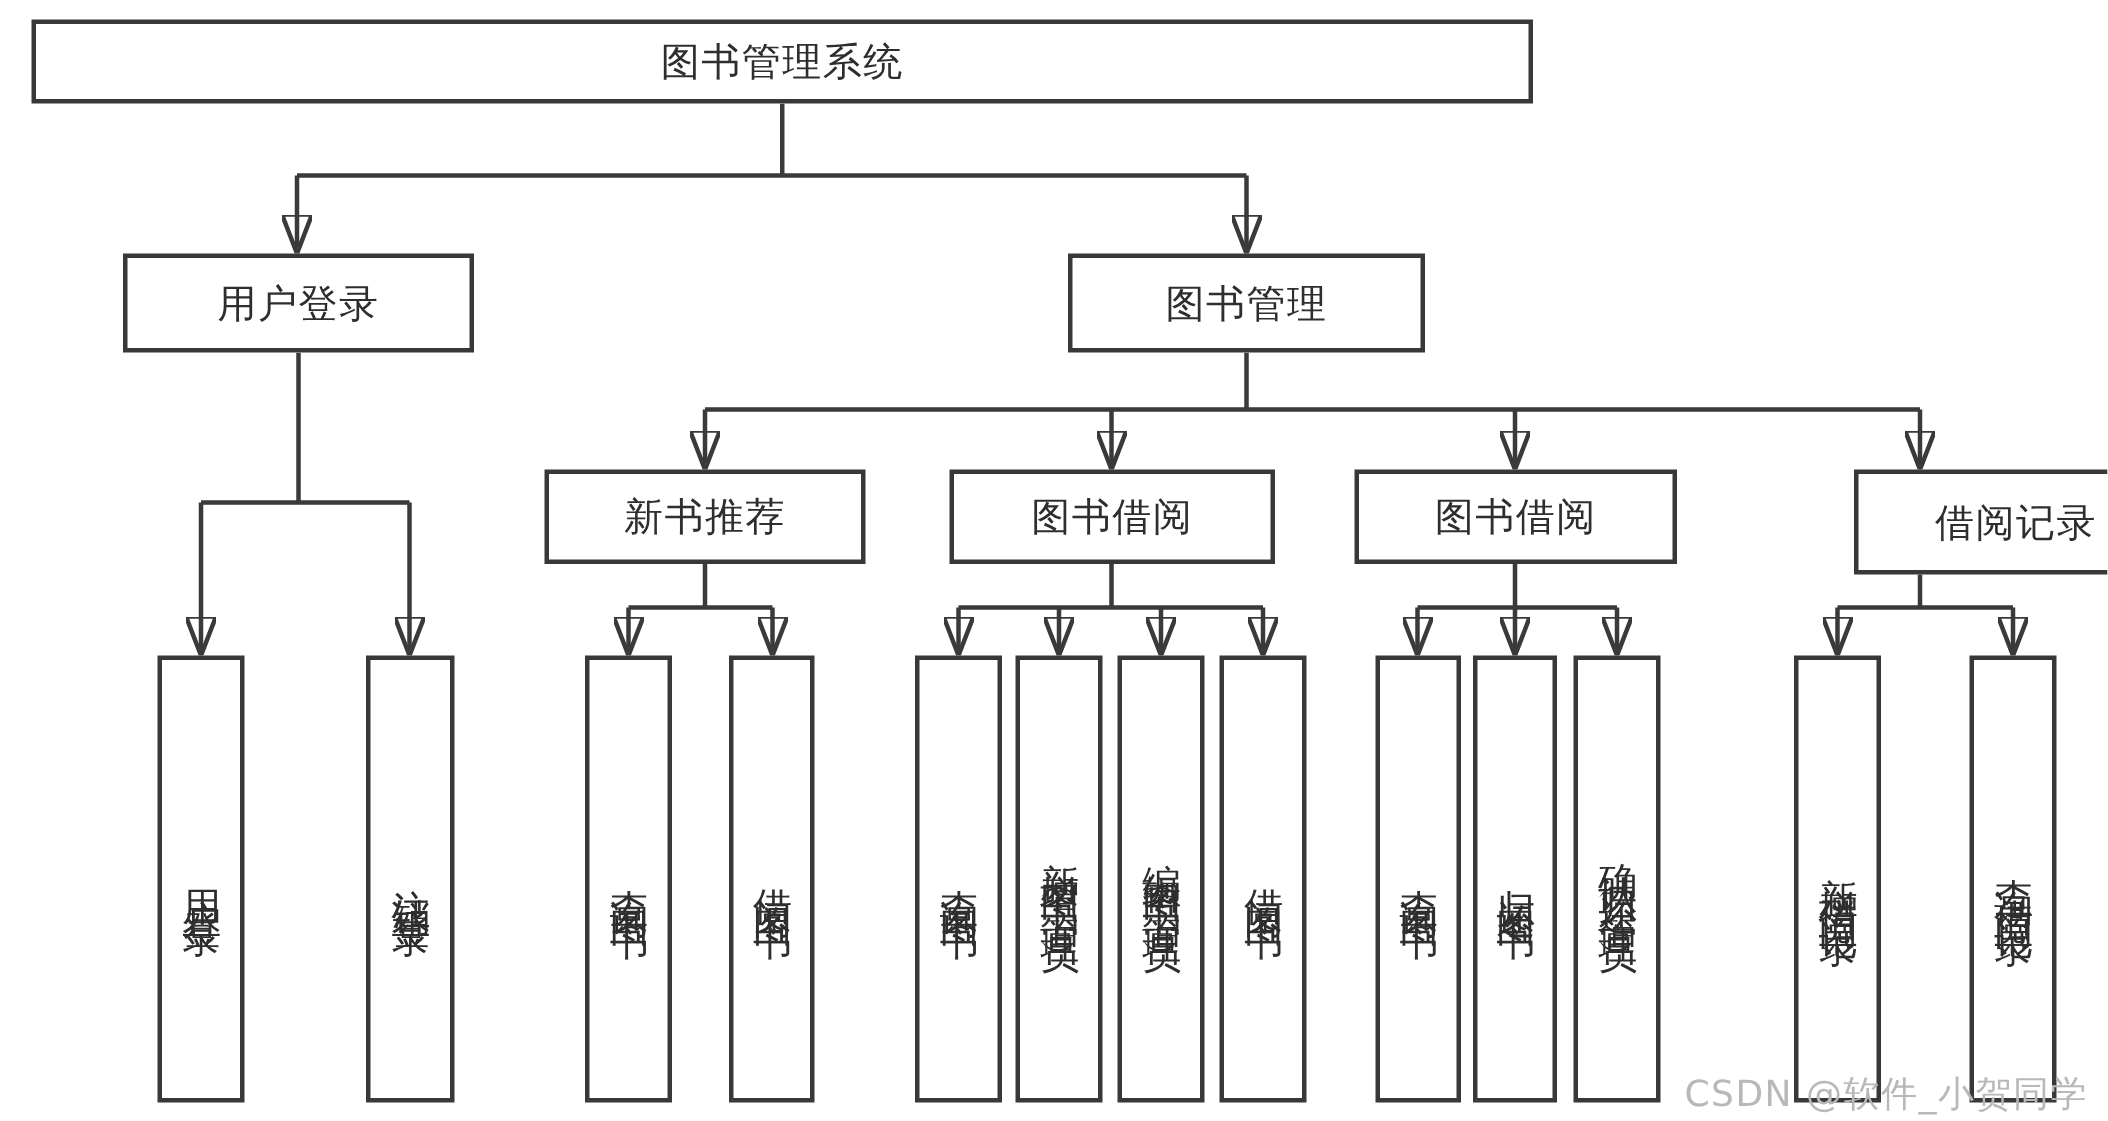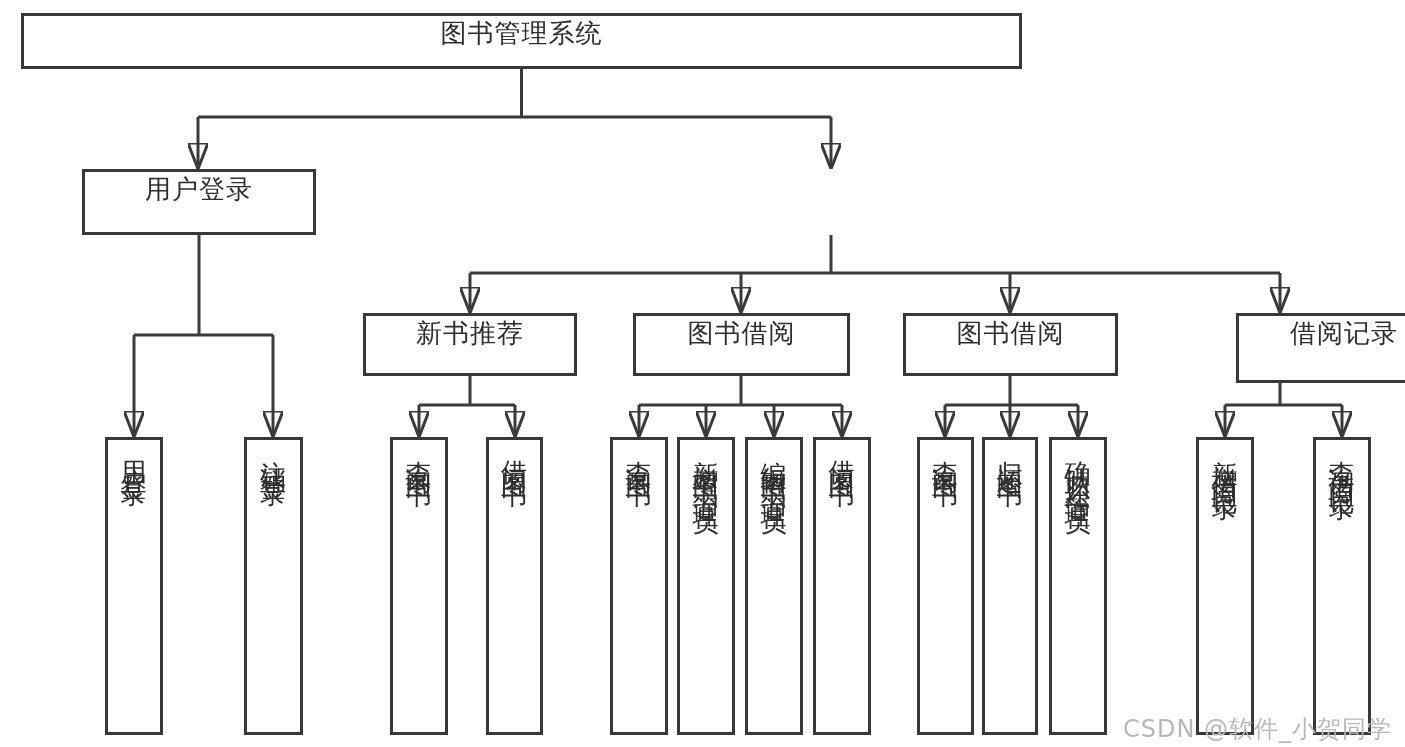--- a/index.html
+++ b/index.html
@@ -8,21 +8,21 @@
   html,body{margin:0;padding:0;background:var(--bg);}
   #stage{
     position:relative;width:1405px;height:747px;background:var(--bg);
     font-family:"DejaVu Sans","Liberation Sans",sans-serif;color:var(--text);
     overflow:hidden;
   }
   #wires{position:absolute;left:0;top:0;width:1405px;height:747px;color:var(--line);}
   #wires path{stroke:currentColor;stroke-width:3;fill:none;}
   .box{
     position:absolute;box-sizing:border-box;border:3px solid var(--border);
-    background:#fff;display:flex;justify-content:center;
+    background:#fff;display:flex;align-items:center;justify-content:center;
   }
   .hlabel{font-size:26px;letter-spacing:1px;white-space:nowrap;}
   .vtext{
     writing-mode:vertical-rl;text-orientation:mixed;
     font-size:26px;letter-spacing:7px;line-height:1;white-space:nowrap;
   }
   .leaf{width:58px;top:437px;height:298px;}
   #watermark{
     position:absolute;top:713px;right:13px;font-size:24px;color:var(--wm);
     letter-spacing:1px;white-space:nowrap;z-index:5;
@@ -74,20 +74,23 @@
     <path marker-end="url(#arrow)" d="M1342 405 V435"></path>
   </svg>
 
   <div class="box" style="left:21px;top:13px;width:1001px;height:56px">
     <span class="hlabel">图书管理系统</span>
   </div>
 
   <div class="box" style="left:82px;top:169px;width:234px;height:66px">
     <span class="hlabel">用户登录</span>
   </div>
+  <div class="box" style="left:712px;top:169px;width:238px;height:66px">
+    <span class="hlabel">图书管理</span>
+  </div>
 
   <div class="box" style="left:633px;top:313px;width:217px;height:63px">
     <span class="hlabel">图书借阅</span>
   </div>
   <div class="box" style="left:363px;top:313px;width:214px;height:63px">
     <span class="hlabel">新书推荐</span>
   </div>
   <div class="box" style="left:903px;top:313px;width:215px;height:63px">
     <span class="hlabel">图书借阅</span>
   </div>

